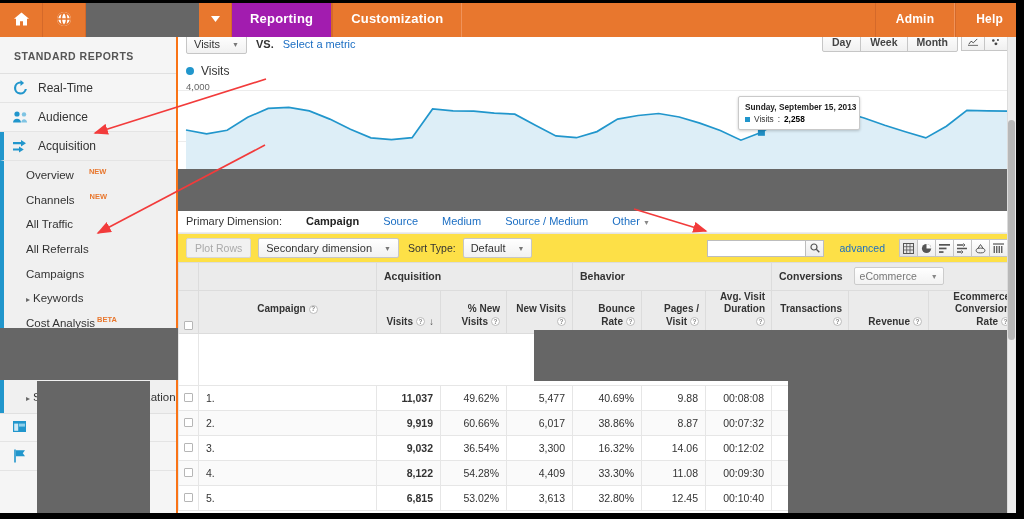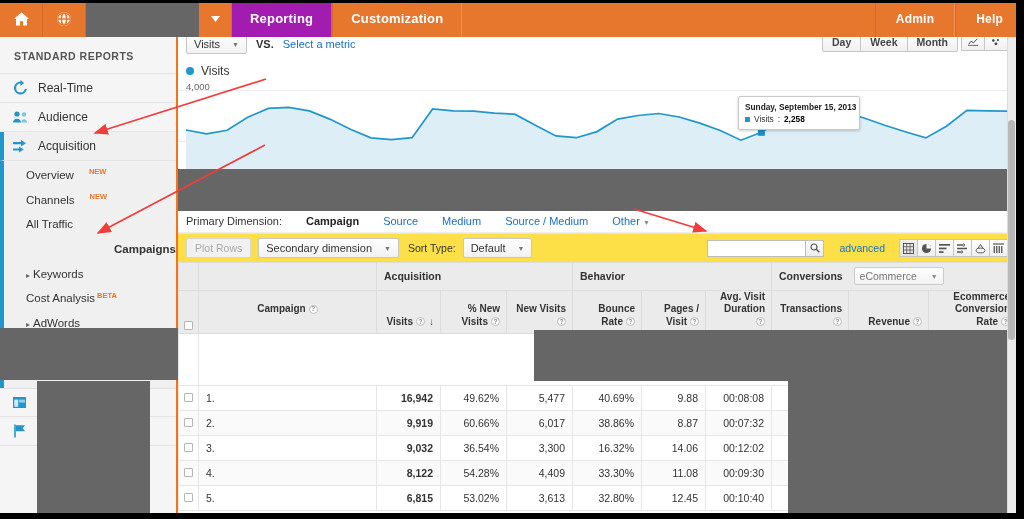--- a/index.html
+++ b/index.html
@@ -61,21 +61,21 @@
   }
   .sb-ico { width: 17px; height: 16px; flex: 0 0 17px; position: relative; }
   .sb-sub {
     padding: 2px 0 3px 0; background: #f0f0f0;
     border-left: 4px solid #2196cc;
   }
   .sb-item {
     font-size: 11.5px; color: #333; padding: 4px 0 4px 22px;
     cursor: pointer; white-space: nowrap; line-height: 1.45;
   }
-  .sb-item.bold { font-weight: bold; text-align: right; }
+  .sb-item.bold { font-weight: normal; }
   .sb-item .arw { color:#666; font-size:8px; margin-right:3px; }
   .tag-new { color:#e8772e; font-size:7.5px; font-weight:bold; vertical-align: super; margin-left:1px;padding-left:14px; }
   .tag-beta { color:#e8772e; font-size:7.5px; font-weight:bold; vertical-align: super; margin-left:2px; }
 
   
   .main { position: absolute; left: 178px; top: 37px; width: 838px; height: 482px; background:#fff; overflow:hidden; }
 
   
   .metric-row {
     position:absolute; left:0; top:-8px; width:838px; height: 30px;
@@ -294,20 +294,21 @@
             <path d="M1 10.4h6V8.5l4.8 3-4.8 3v-2H1z" fill="#2196cc"></path>
           </svg>
       </span>
       <span>Acquisition</span>
     </div>
 
     <div class="sb-sub">
       <div class="sb-item"><span>Overview</span><span class="tag-new">NEW</span></div>
       <div class="sb-item"><span>Channels</span><span class="tag-new">NEW</span></div>
       <div class="sb-item"><span>All Traffic</span></div>
+      <div class="sb-item"><span>All Referrals</span></div>
       <div class="sb-item bold"><span>Campaigns</span></div>
       <div class="sb-item"><span class="arw">▸</span><span>Keywords</span></div>
       <div class="sb-item"><span>Cost Analysis</span><span class="tag-beta">BETA</span></div>
       <div class="sb-item"><span class="arw">▸</span><span>AdWords</span></div>
       <div class="sb-item"><span class="arw">▸</span><span>Social</span></div>
       <div class="sb-item"><span class="arw">▸</span><span>Search Engine Optimization</span></div>
     </div>
 
     <div class="sb-top" style="border-top:1px solid #e0e0e0;">
       <span class="sb-ico">
@@ -530,21 +531,21 @@
           </th>
         </tr>
         <tr style="height:52px">
           <td style="border-right:1px solid #e6e6e6;"></td>
           <td colspan="10"></td>
         </tr>
 
         <tr>
           <td class="chk"><span class="cbx"></span></td>
           <td><span style="float:left">1.</span><span></span></td>
-          <td class="num bold">16,942</td>
+          <td class="num bold">11,037</td>
           <td class="num">49.62%</td>
           <td class="num">5,477</td>
           <td class="num">40.69%</td>
           <td class="num">9.88</td>
           <td class="num">00:08:08</td>
           <td class="num"></td>
           <td class="num"></td>
           <td class="num"></td>
         </tr>
         <tr class="alt">

